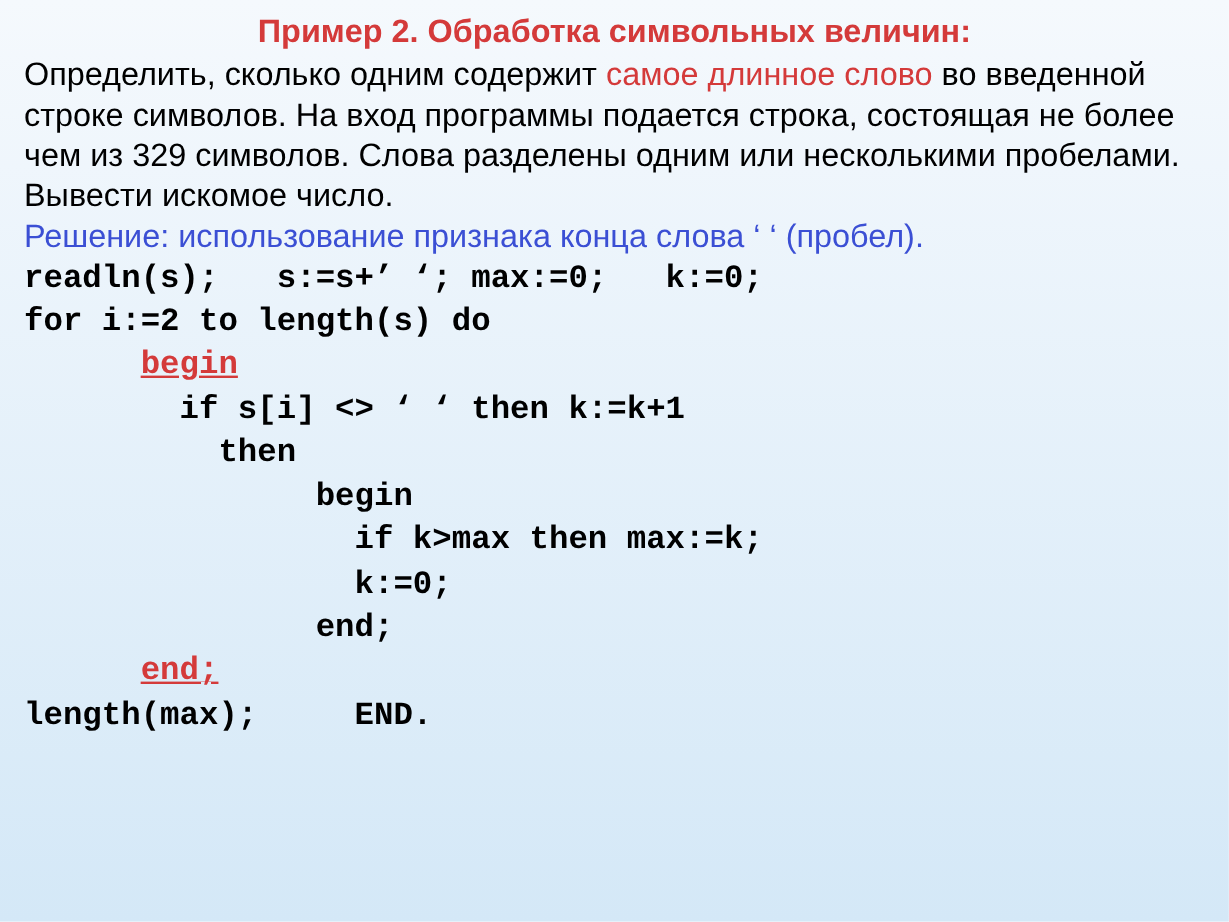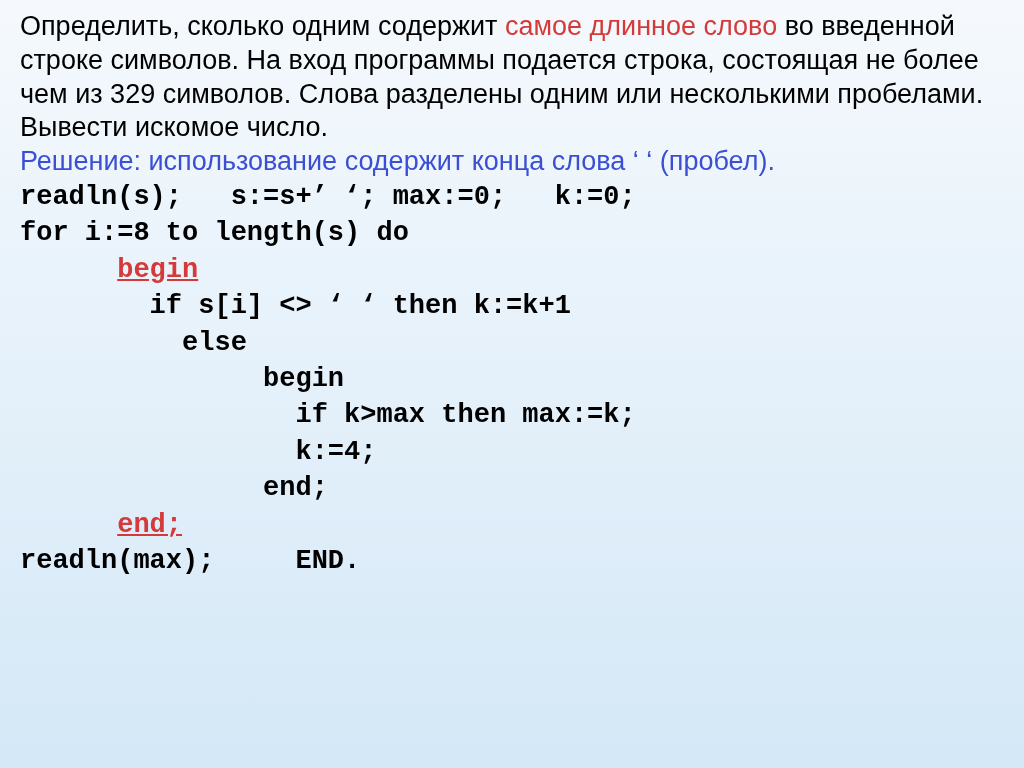--- a/index.html
+++ b/index.html
@@ -43,28 +43,29 @@
   }
   .kw-begin {
     color: #d43a3a;
     text-decoration: underline;
   }
 </style>
 </head>
 <body>
 
 <div class="slide">
+  <div class="title">Пример 2. Обработка символьных величин:</div>
   <div class="body-text">
     <span>Определить, сколько одним содержит </span><span class="red">самое длинное слово</span><span> во введенной строке символов. На вход программы подается строка, состоящая не более чем из 329 символов. Слова разделены одним или несколькими пробелами. Вывести искомое число.</span>
   </div>
-  <div class="blue">Решение: использование содержит конца слова ‘ ‘ (пробел).</div>
+  <div class="blue">Решение: использование признака конца слова ‘ ‘ (пробел).</div>
   <div class="code"><span>readln(s);   s:=s+’ ‘; max:=0;   k:=0;</span>
-<span>for i:=8 to length(s) do</span>
+<span>for i:=2 to length(s) do</span>
 <span>      </span><span class="kw-begin">begin</span>
 <span>        if s[i] &lt;&gt; ‘ ‘ then k:=k+1</span>
-<span>          else</span>
+<span>          then</span>
 <span>               begin</span>
 <span>                 if k&gt;max then max:=k;</span>
-<span>                 k:=4;</span>
+<span>                 k:=0;</span>
 <span>               end;</span>
 <span>      </span><span class="kw-begin">end;</span>
-<span>readln(max);     END.</span></div>
+<span>length(max);     END.</span></div>
 </div>
 
 </body></html>

